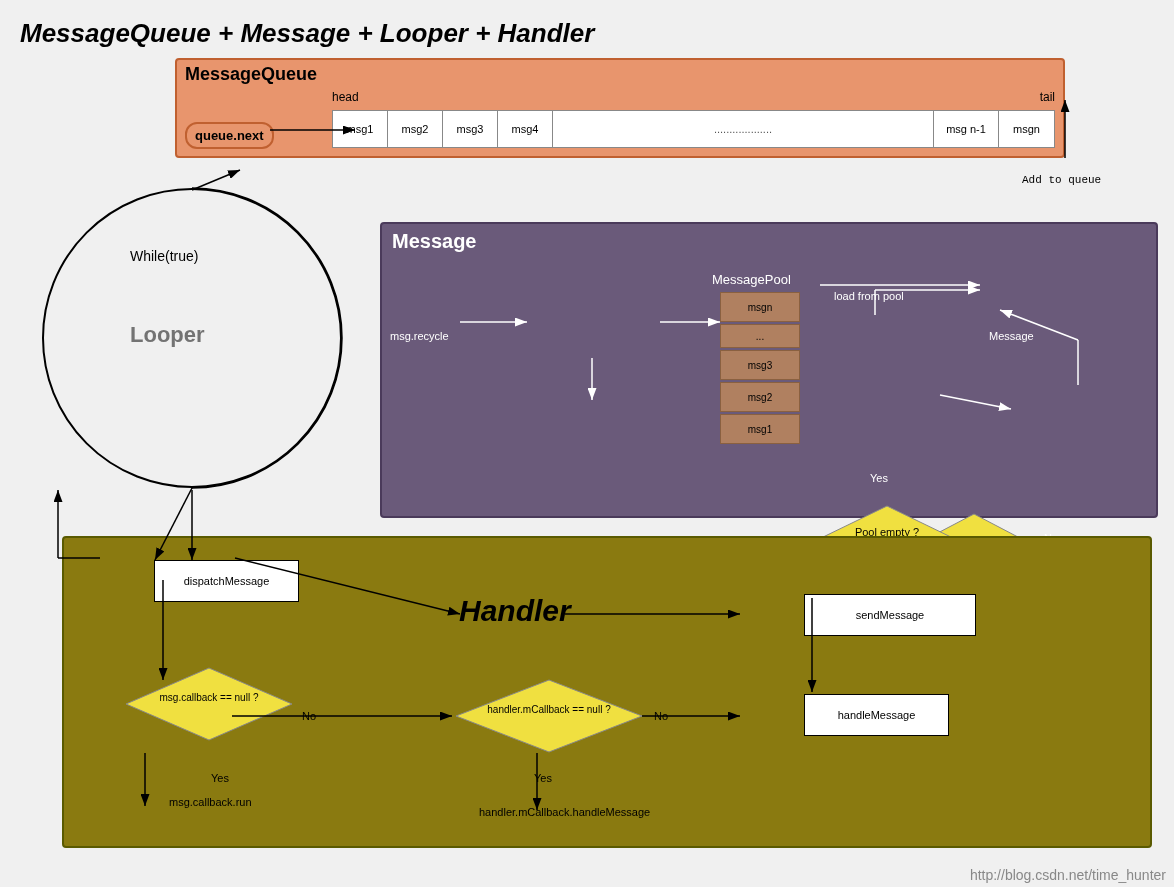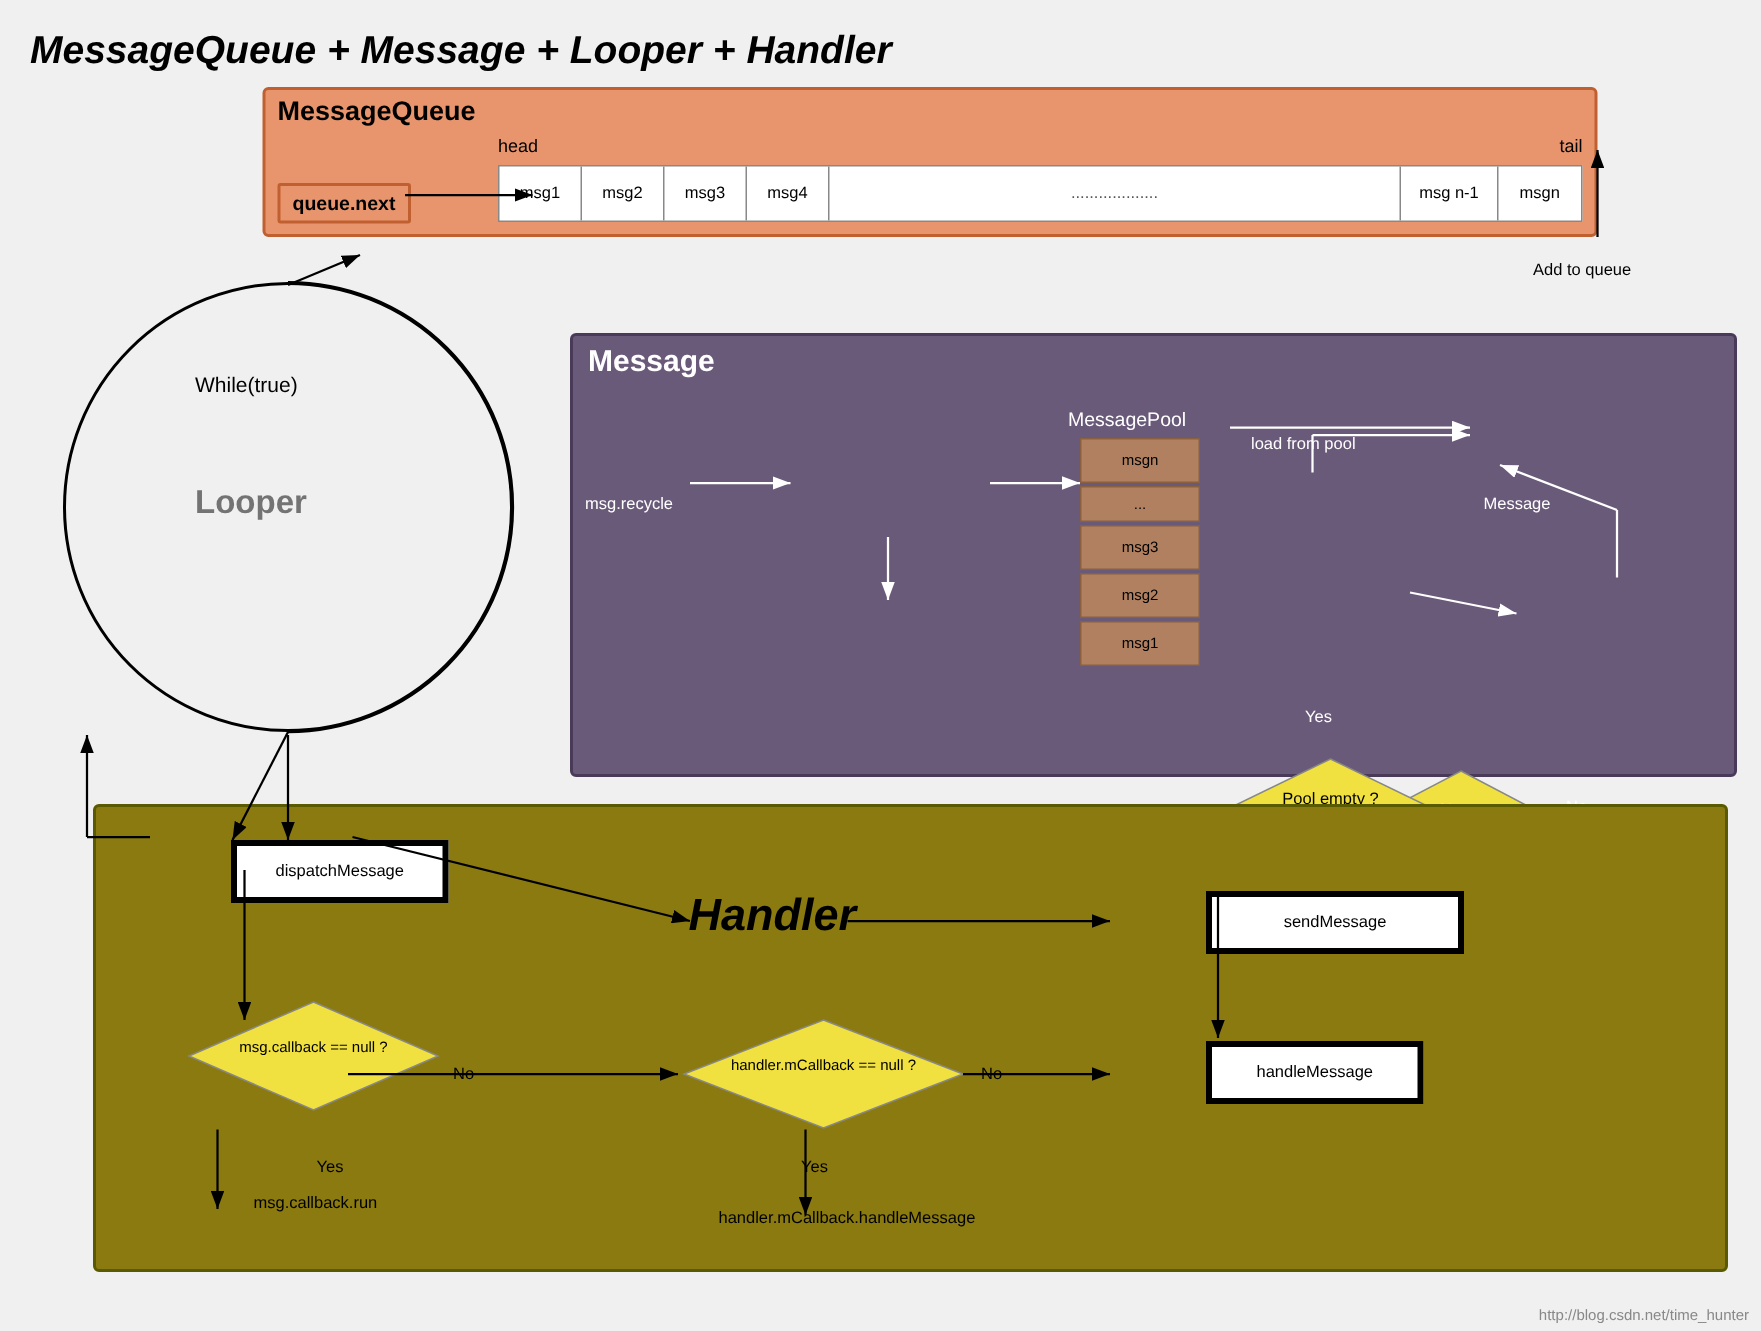--- a/index.html
+++ b/index.html
@@ -86,21 +86,21 @@
       justify-content: center;
       font-size: 11px;
       color: #555;
     }
     .mq-queue-next {
       position: absolute;
       top: 62px;
       left: 8px;
       background: #e8956d;
       border: 2px solid #c06030;
-      border-radius: 2px;
+      border-radius: 12px;
       padding: 4px 8px;
       font-size: 13px;
       font-weight: bold;
       color: #000;
     }
     
     .msg-section {
       position: absolute;
       top: 222px;
       left: 380px;
@@ -151,21 +151,21 @@
     .while-label {
       position: absolute;
       top: 248px;
       left: 130px;
       font-size: 14px;
       color: #000;
     }
     .rect-box {
       position: absolute;
       background: #fff;
-      border: 4px solid #000000;
+      border: 1px solid #000000;
       display: flex;
       align-items: center;
       justify-content: center;
       font-size: 11px;
       color: #000;
       text-align: center;
     }
     .rounded-box {
       position: absolute;
       background: #30c040;
@@ -205,30 +205,31 @@
       left: 0;
       width: 1174px;
       height: 887px;
       pointer-events: none;
       z-index: 5;
     }
     .watermark {
       position: absolute;
       bottom: 4px;
       right: 8px;
-      font-size: 10px;
+      font-size: 14px;
       color: #888;
       margin-top: 48px;
     }
     .add-to-queue-label {
       position: absolute;
       top: 174px;
       left: 1022px;
       font-size: 11px;
       color: #000;
+      font-family: Liberation Mono, monospace;
     }
   </style>
 </head>
 <body>
 
 <div class="main-container">
 
   <div class="title">MessageQueue + Message + Looper + Handler</div>
 
   <div class="mq-section">

